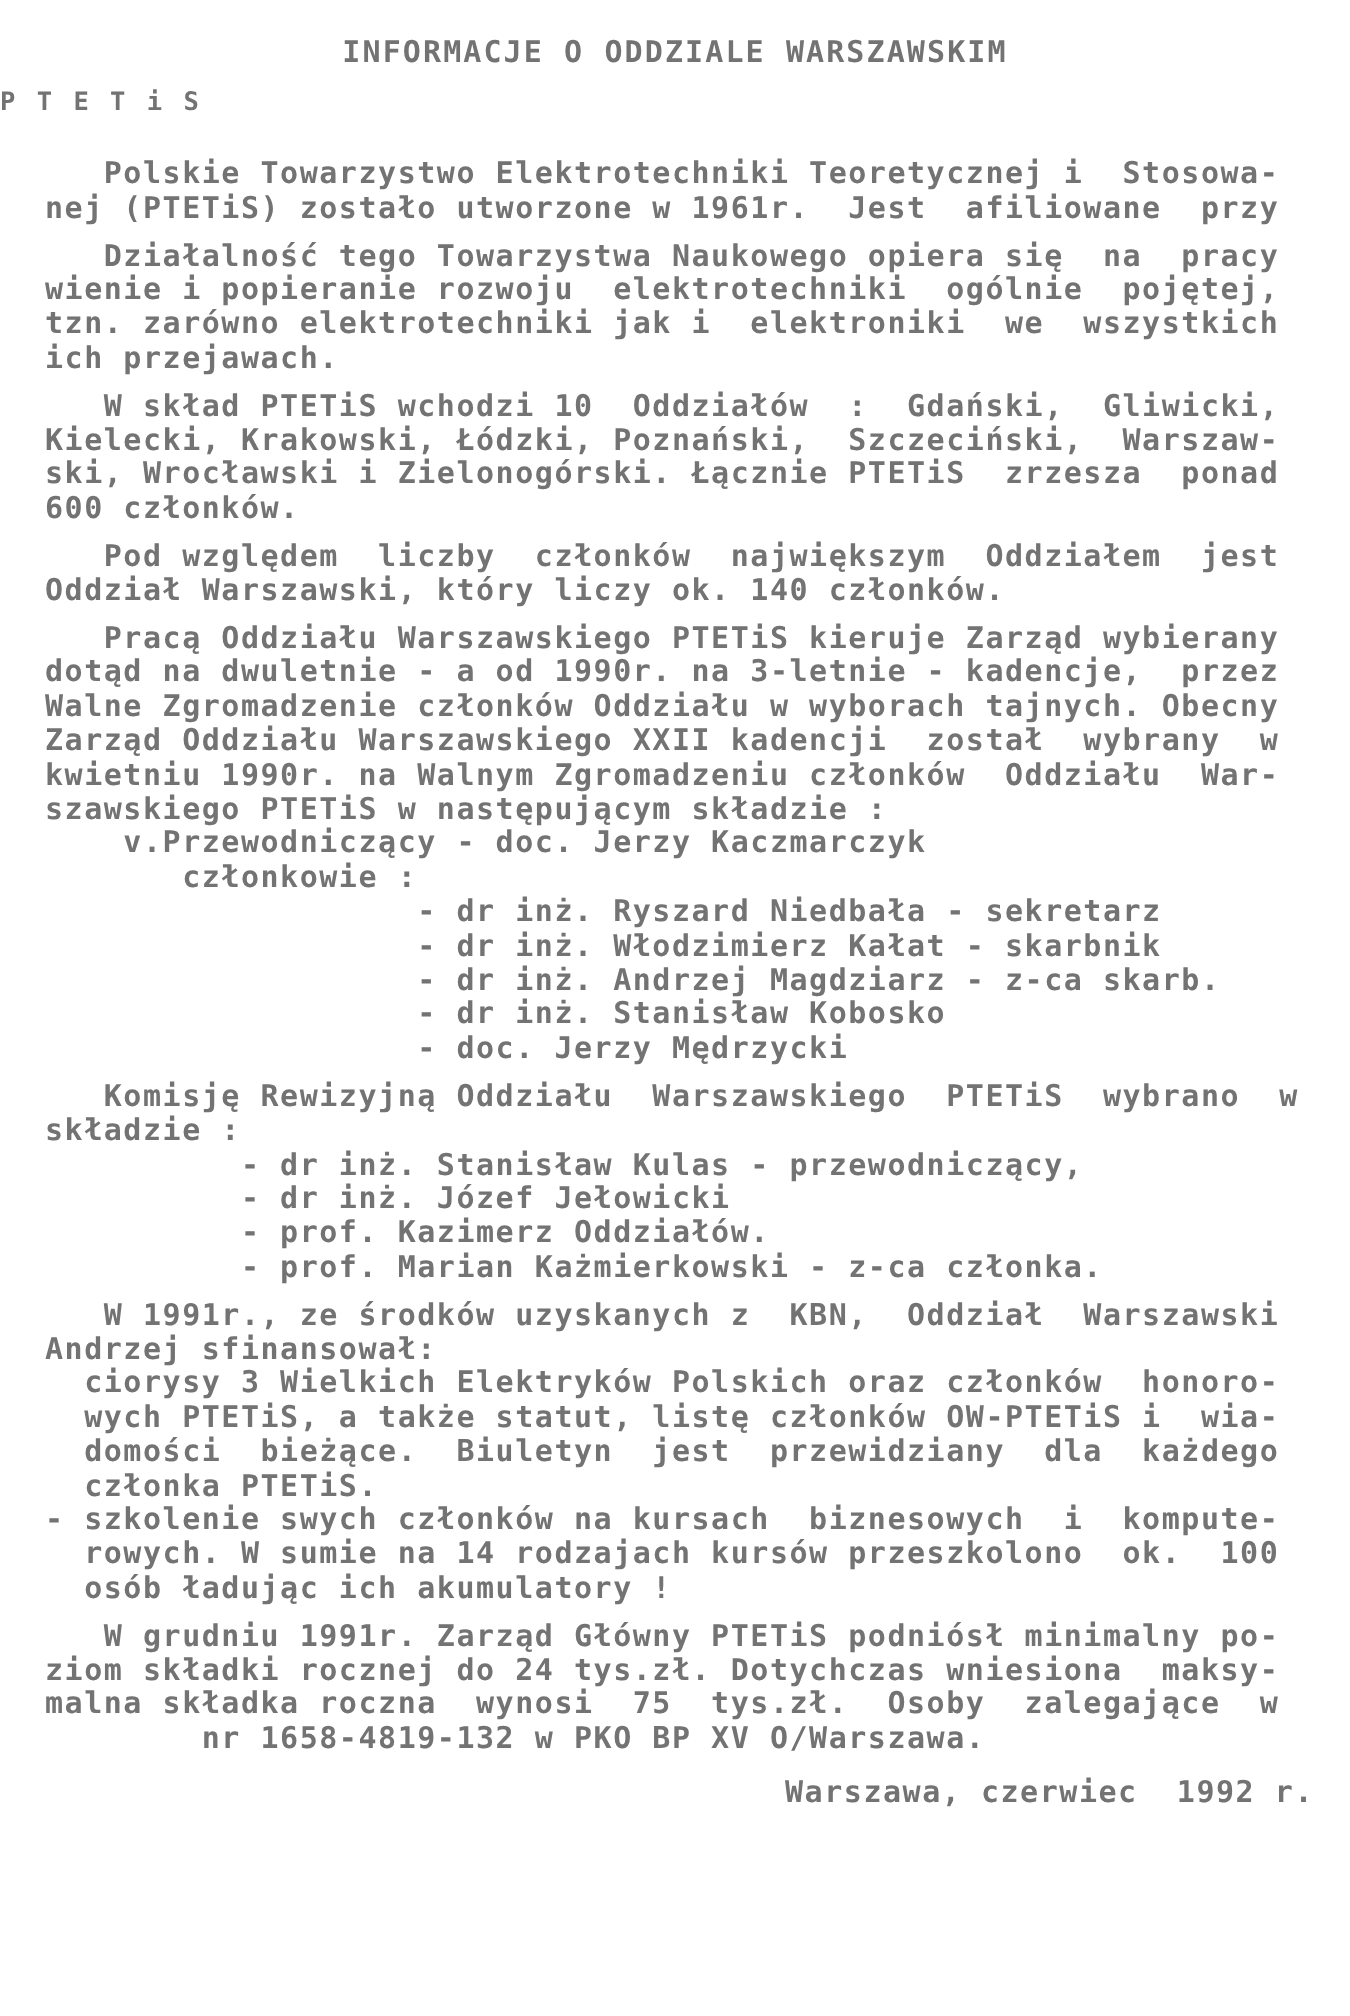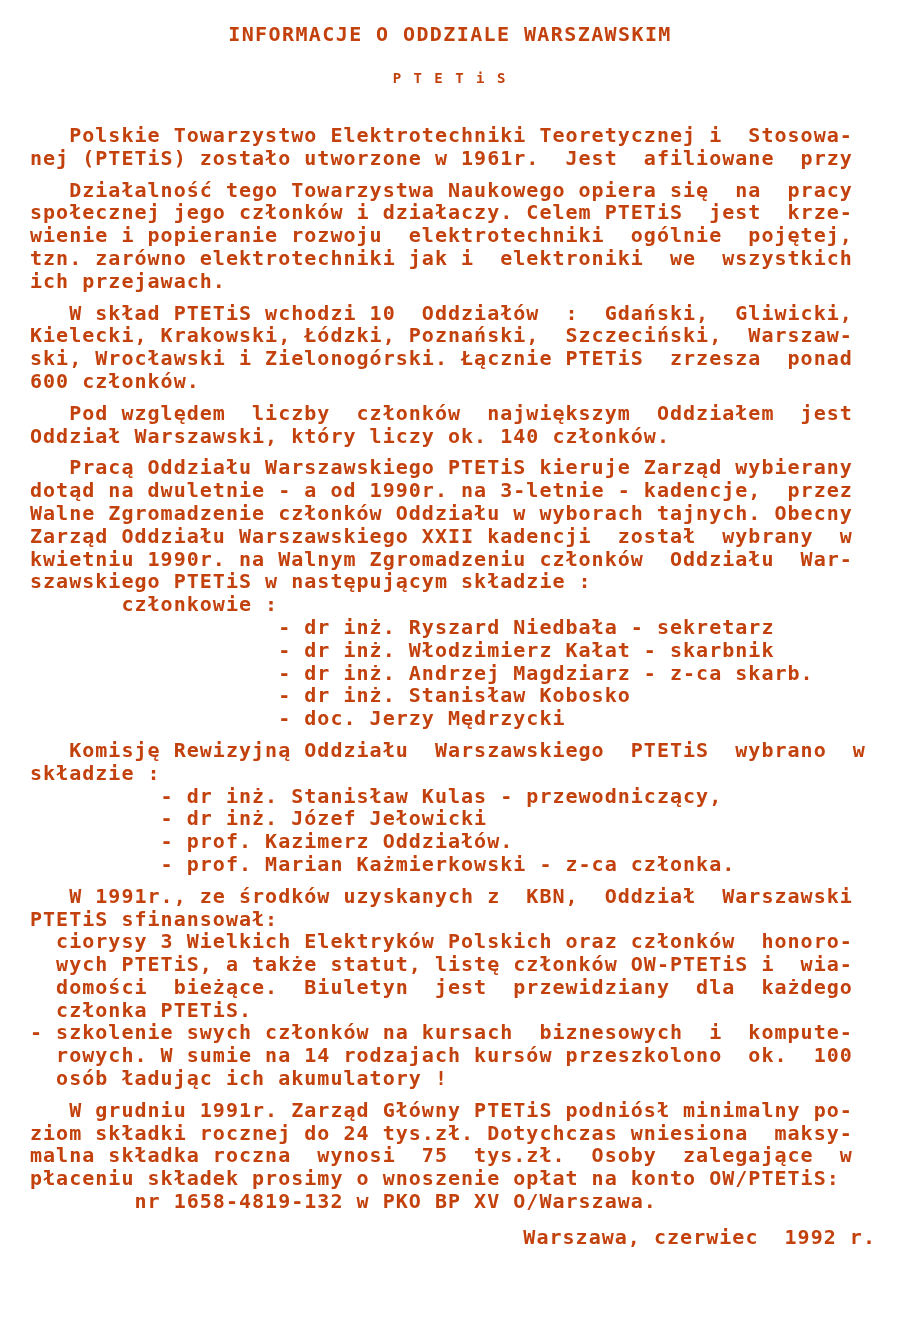--- a/index.html
+++ b/index.html
@@ -8,37 +8,37 @@
     background: #ffffff;
   }
   .page {
     position: relative;
     width: 900px;
     height: 1344px;
     background: #ffffff;
     overflow: hidden;
     font-family: "DejaVu Sans Mono", "Liberation Mono", monospace;
     font-weight: bold;
-    color: #c2410c;
+    color: #737373;
     border-radius: 27px;
     -webkit-font-smoothing: none;
   }
   .doc-title {
     margin: 0;
     padding-top: 22px;
     text-align: center;
     font-size: 20px;
     letter-spacing: 1.4px;
     white-space: pre;
   }
   .doc-subtitle {
-    margin: 12px;
+    margin: 0;
     padding-top: 12px;
-    text-align: center;
-    font-size: 14px;
+    text-align: left;
+    font-size: 17px;
     letter-spacing: 2px;
     white-space: pre;
   }
   .doc-body {
     padding: 26px 10px 0 30px;
     font-size: 20px;
     letter-spacing: 1.02px;
   }
   .para {
     margin-top: 9px;
@@ -67,21 +67,20 @@
   <div class="doc-title">INFORMACJE O ODDZIALE WARSZAWSKIM</div>
   <div class="doc-subtitle">P T E T i S</div>
 
   <div class="doc-body">
       <div class="para">
         <div class="doc-line">   Polskie Towarzystwo Elektrotechniki Teoretycznej i  Stosowa-</div>
         <div class="doc-line">nej (PTETiS) zostało utworzone w 1961r.  Jest  afiliowane  przy</div>
       </div>
       <div class="para">
         <div class="doc-line">   Działalność tego Towarzystwa Naukowego opiera się  na  pracy</div>
-        <div class="doc-line">społecznej jego członków i działaczy. Celem PTETiS  jest  krze-</div>
         <div class="doc-line">wienie i popieranie rozwoju  elektrotechniki  ogólnie  pojętej,</div>
         <div class="doc-line">tzn. zarówno elektrotechniki jak i  elektroniki  we  wszystkich</div>
         <div class="doc-line">ich przejawach.</div>
       </div>
       <div class="para">
         <div class="doc-line">   W skład PTETiS wchodzi 10  Oddziałów  :  Gdański,  Gliwicki,</div>
         <div class="doc-line">Kielecki, Krakowski, Łódzki, Poznański,  Szczeciński,  Warszaw-</div>
         <div class="doc-line">ski, Wrocławski i Zielonogórski. Łącznie PTETiS  zrzesza  ponad</div>
         <div class="doc-line">600 członków.</div>
       </div>
@@ -89,49 +88,49 @@
         <div class="doc-line">   Pod względem  liczby  członków  największym  Oddziałem  jest</div>
         <div class="doc-line">Oddział Warszawski, który liczy ok. 140 członków.</div>
       </div>
       <div class="para">
         <div class="doc-line">   Pracą Oddziału Warszawskiego PTETiS kieruje Zarząd wybierany</div>
         <div class="doc-line">dotąd na dwuletnie - a od 1990r. na 3-letnie - kadencje,  przez</div>
         <div class="doc-line">Walne Zgromadzenie członków Oddziału w wyborach tajnych. Obecny</div>
         <div class="doc-line">Zarząd Oddziału Warszawskiego XXII kadencji  został  wybrany  w</div>
         <div class="doc-line">kwietniu 1990r. na Walnym Zgromadzeniu członków  Oddziału  War-</div>
         <div class="doc-line">szawskiego PTETiS w następującym składzie :</div>
+        <div class="doc-line">    v.Przewodniczący - doc. Jerzy Kaczmarczyk</div>
         <div class="doc-line">       członkowie :</div>
         <div class="doc-line">                   - dr inż. Ryszard Niedbała - sekretarz</div>
         <div class="doc-line">                   - dr inż. Włodzimierz Kałat - skarbnik</div>
         <div class="doc-line">                   - dr inż. Andrzej Magdziarz - z-ca skarb.</div>
         <div class="doc-line">                   - dr inż. Stanisław Kobosko</div>
         <div class="doc-line">                   - doc. Jerzy Mędrzycki</div>
       </div>
       <div class="para">
         <div class="doc-line">   Komisję Rewizyjną Oddziału  Warszawskiego  PTETiS  wybrano  w</div>
         <div class="doc-line">składzie :</div>
         <div class="doc-line">          - dr inż. Stanisław Kulas - przewodniczący,</div>
         <div class="doc-line">          - dr inż. Józef Jełowicki</div>
         <div class="doc-line">          - prof. Kazimerz Oddziałów.</div>
         <div class="doc-line">          - prof. Marian Każmierkowski - z-ca członka.</div>
       </div>
       <div class="para">
         <div class="doc-line">   W 1991r., ze środków uzyskanych z  KBN,  Oddział  Warszawski</div>
-        <div class="doc-line">PTETiS sfinansował:</div>
+        <div class="doc-line">Andrzej sfinansował:</div>
         <div class="doc-line">  ciorysy 3 Wielkich Elektryków Polskich oraz członków  honoro-</div>
         <div class="doc-line">  wych PTETiS, a także statut, listę członków OW-PTETiS i  wia-</div>
         <div class="doc-line">  domości  bieżące.  Biuletyn  jest  przewidziany  dla  każdego</div>
         <div class="doc-line">  członka PTETiS.</div>
         <div class="doc-line">- szkolenie swych członków na kursach  biznesowych  i  kompute-</div>
         <div class="doc-line">  rowych. W sumie na 14 rodzajach kursów przeszkolono  ok.  100</div>
         <div class="doc-line">  osób ładując ich akumulatory !</div>
       </div>
       <div class="para">
         <div class="doc-line">   W grudniu 1991r. Zarząd Główny PTETiS podniósł minimalny po-</div>
         <div class="doc-line">ziom składki rocznej do 24 tys.zł. Dotychczas wniesiona  maksy-</div>
         <div class="doc-line">malna składka roczna  wynosi  75  tys.zł.  Osoby  zalegające  w</div>
-        <div class="doc-line">płaceniu składek prosimy o wnoszenie opłat na konto OW/PTETiS:</div>
         <div class="doc-line">        nr 1658-4819-132 w PKO BP XV O/Warszawa.</div>
       </div>
     </div>
 
   <div class="date-line">Warszawa, czerwiec  1992 r.</div>
 </div>
 
 </body></html>

